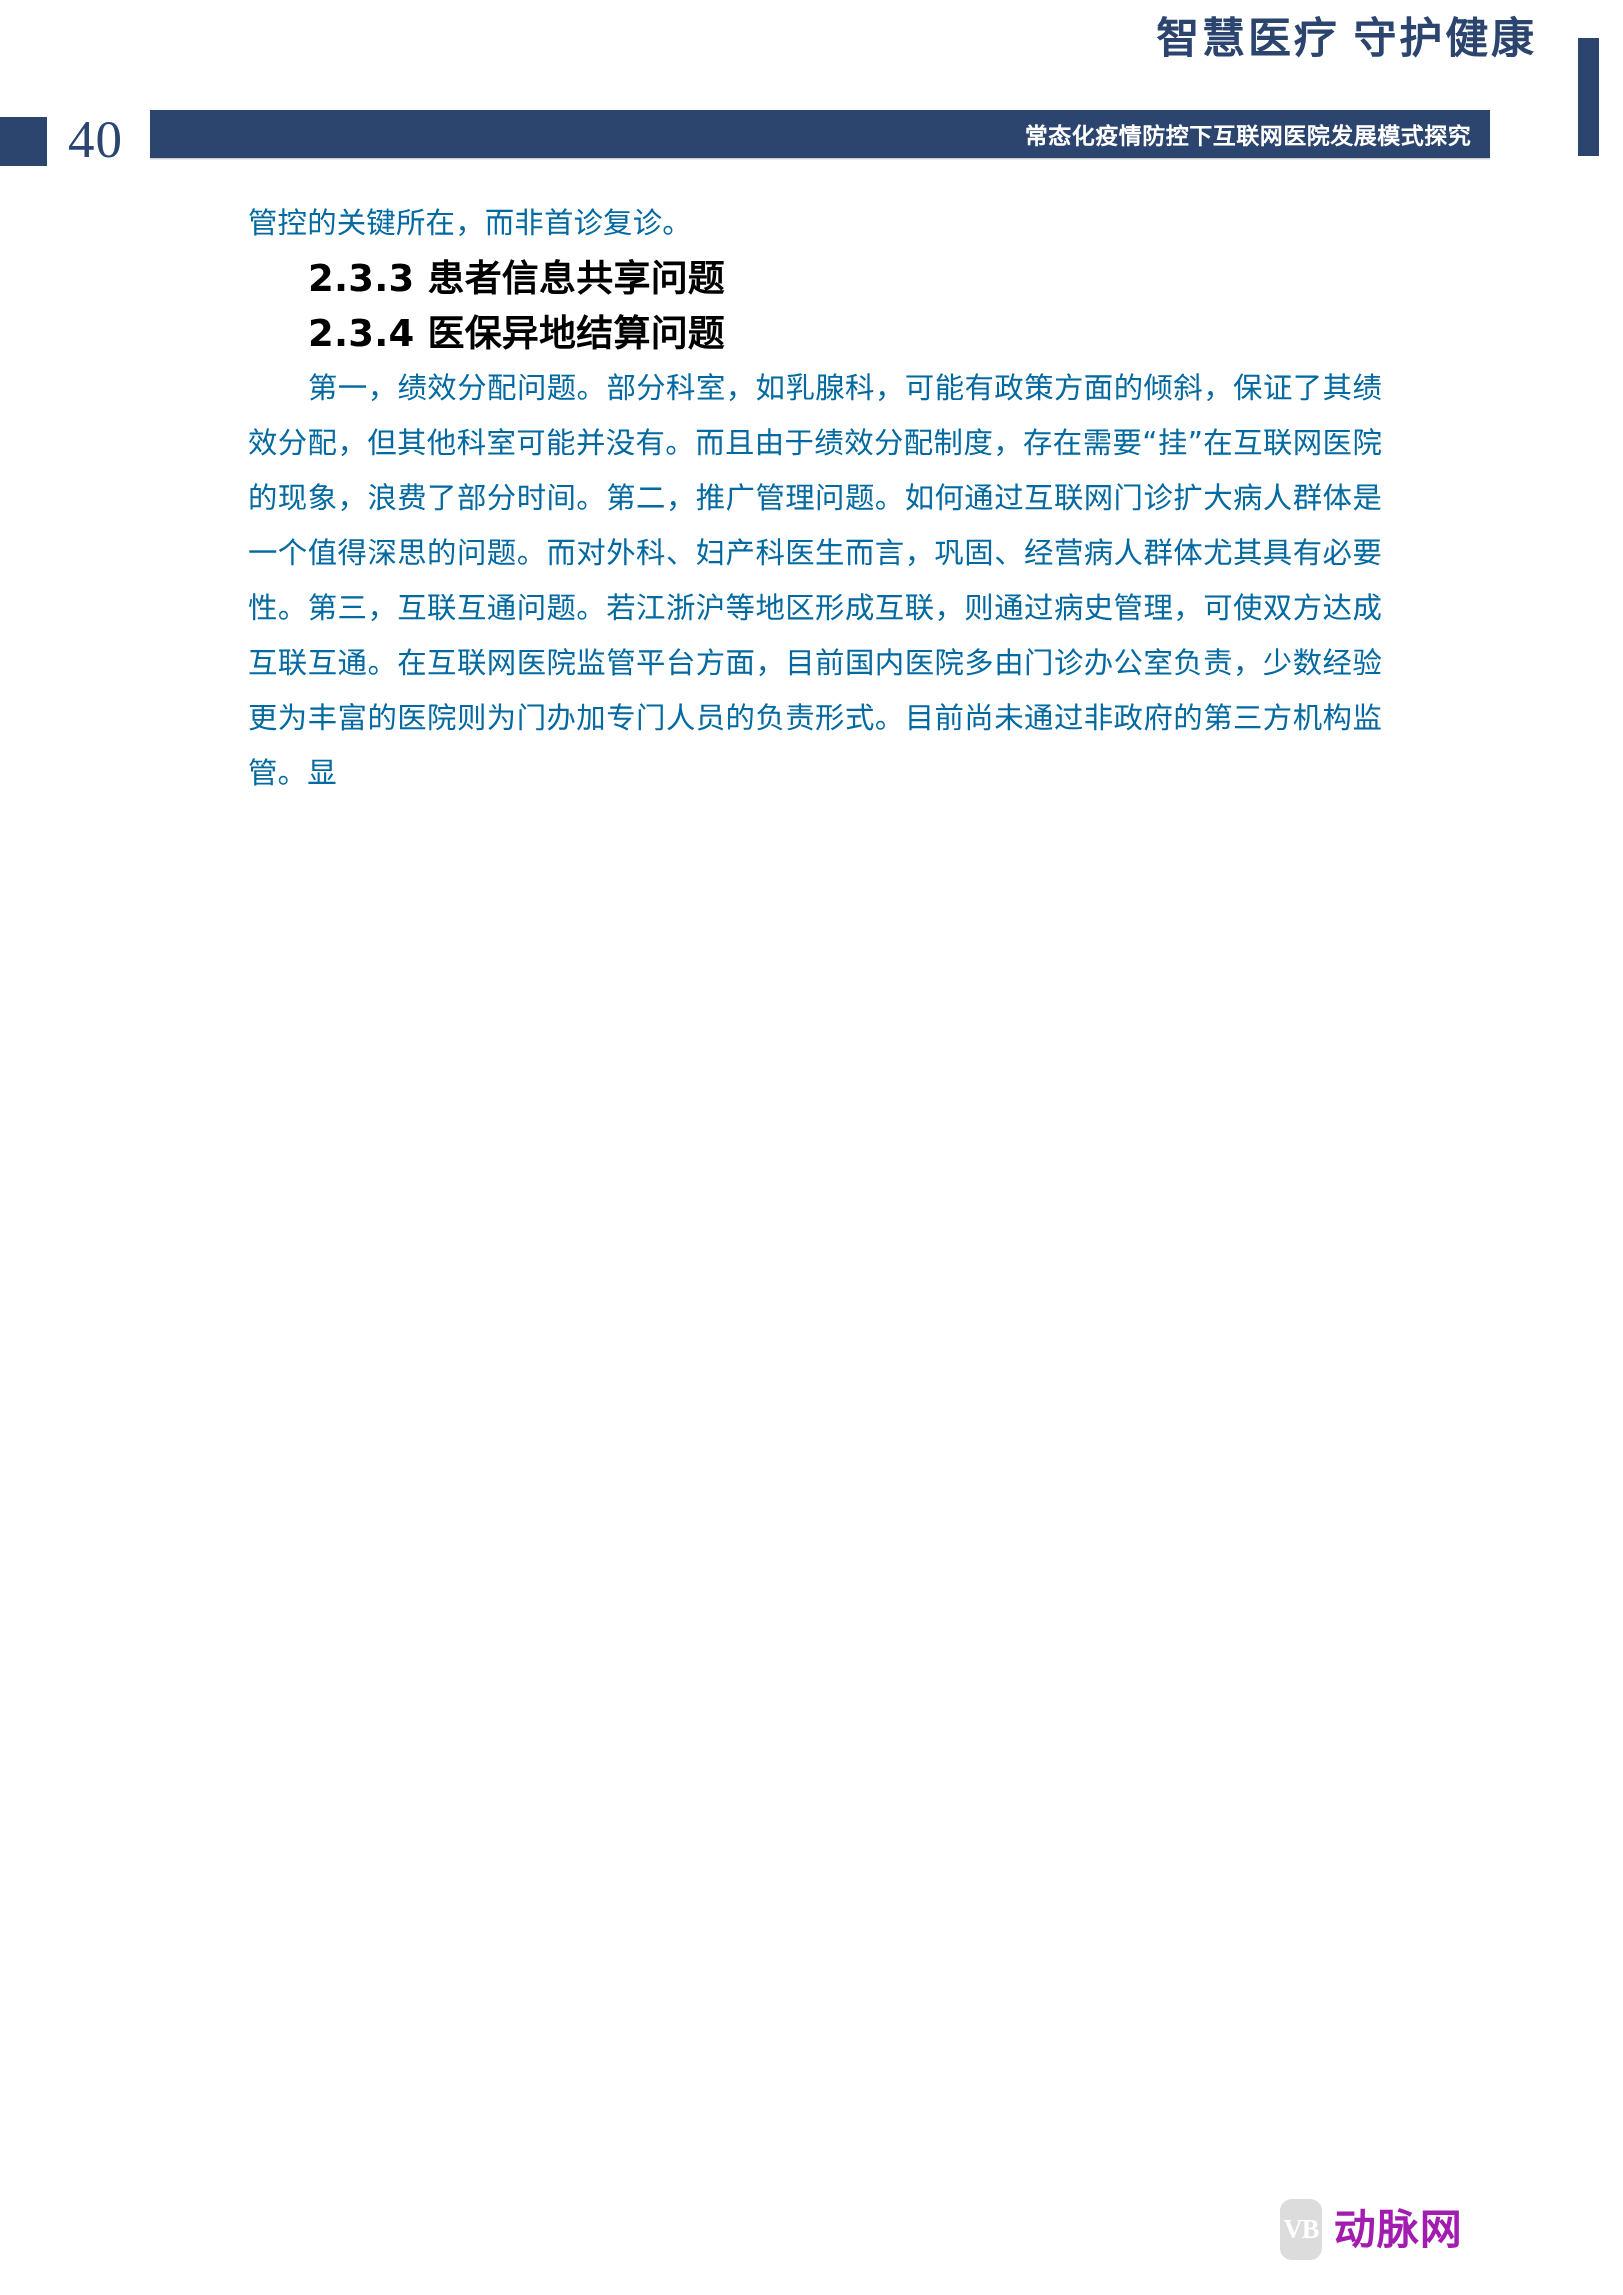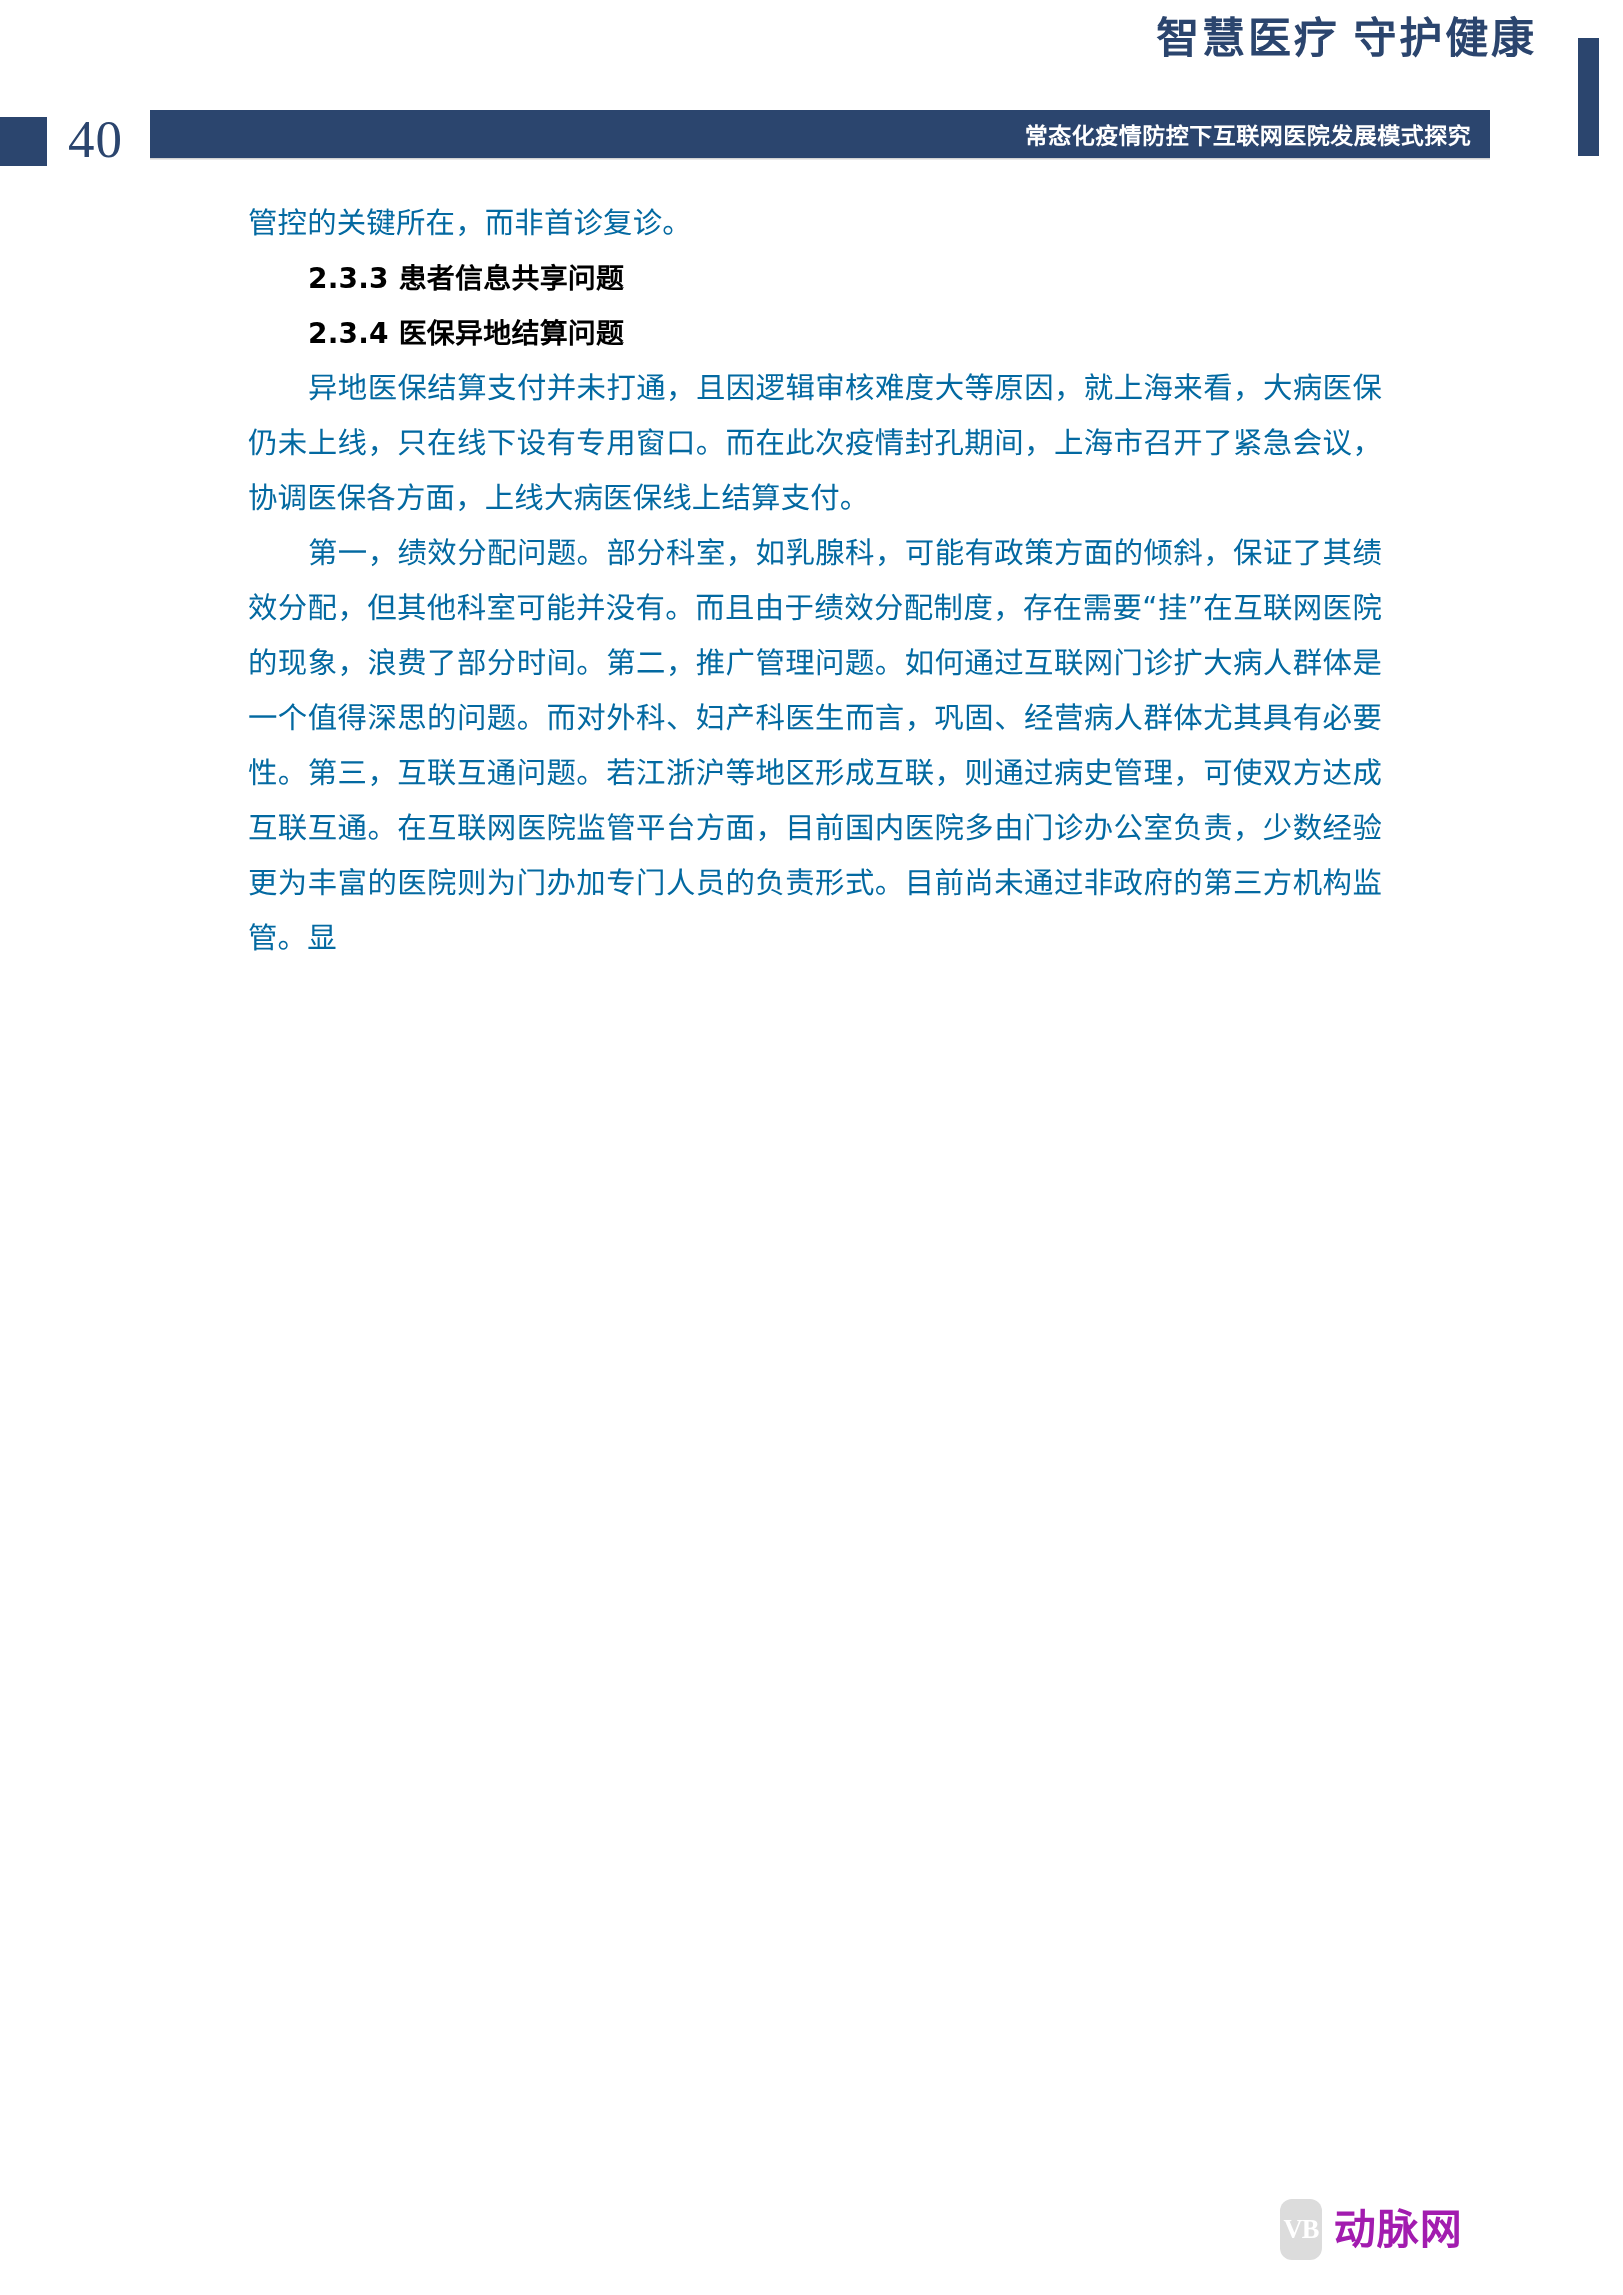--- a/index.html
+++ b/index.html
@@ -116,21 +116,21 @@
     text-justify: inter-ideograph;
     letter-spacing: 0.2px;
     text-indent: 60px;
   }
   p.para.noindent { text-indent: 0; }
 
   h3.heading {
     margin: 0;
     font-family: "DejaVu Sans", "Liberation Sans", sans-serif;
     font-weight: bold;
-    font-size: 28px;
+    font-size: 37px;
     line-height: 55px;
     color: #000000;
     text-indent: 60px;
     letter-spacing: 0.2px;
   }
 
   
   .watermark {
     position: absolute;
     left: 1280px;
@@ -187,21 +187,20 @@
 
   <div class="body-col">
 
     <p class="para noindent">管控的关键所在，而非首诊复诊。</p>
 
     <h3 class="heading">2.3.3 患者信息共享问题</h3>
 
 
     <h3 class="heading">2.3.4 医保异地结算问题</h3>
 
-    <p class="para">异地医保结算支付并未打通，且因逻辑审核难度大等原因，就上海来看，大病医保仍未上线，只在线下设有专用窗口。而在此次疫情封孔期间，上海市召开了紧急会议，协调医保各方面，上线大病医保线上结算支付。</p>
 
 
     <p class="para">第一，绩效分配问题。部分科室，如乳腺科，可能有政策方面的倾斜，保证了其绩效分配，但其他科室可能并没有。而且由于绩效分配制度，存在需要“挂”在互联网医院的现象，浪费了部分时间。第二，推广管理问题。如何通过互联网门诊扩大病人群体是一个值得深思的问题。而对外科、妇产科医生而言，巩固、经营病人群体尤其具有必要性。第三，互联互通问题。若江浙沪等地区形成互联，则通过病史管理，可使双方达成互联互通。在互联网医院监管平台方面，目前国内医院多由门诊办公室负责，少数经验更为丰富的医院则为门办加专门人员的负责形式。目前尚未通过非政府的第三方机构监管。显</p>
   </div>
 
   <div class="watermark">
     <div class="wm-badge">
       <span class="wm-badge-text">VB</span>
     </div>
     <div class="wm-label">动脉网</div>

